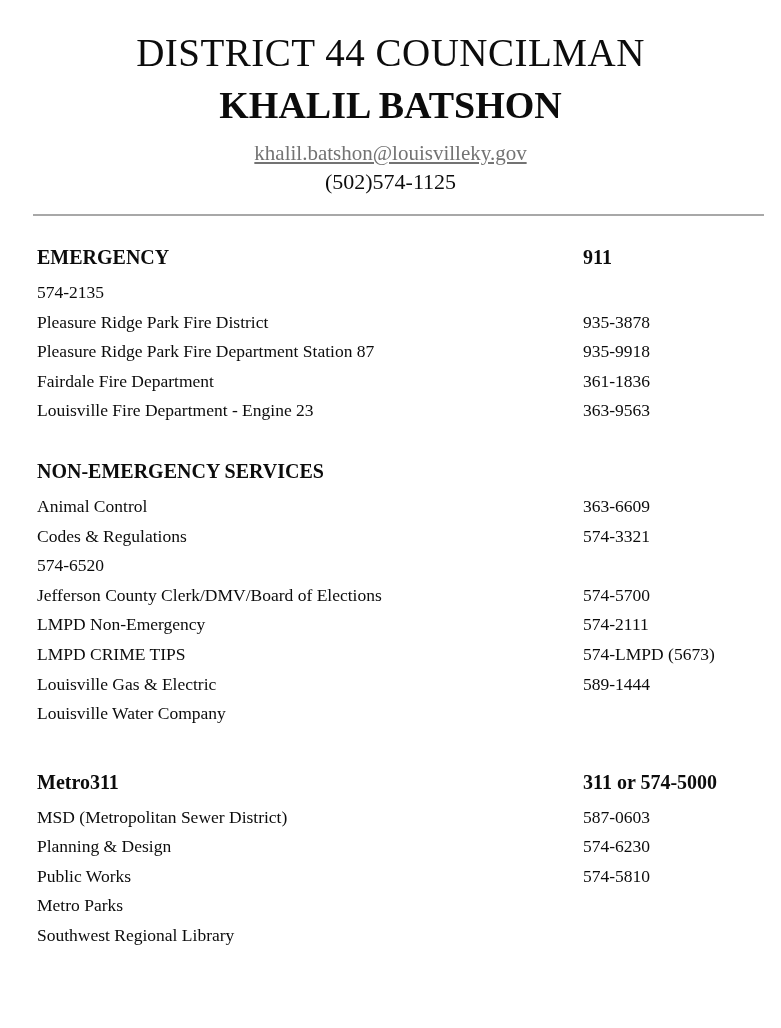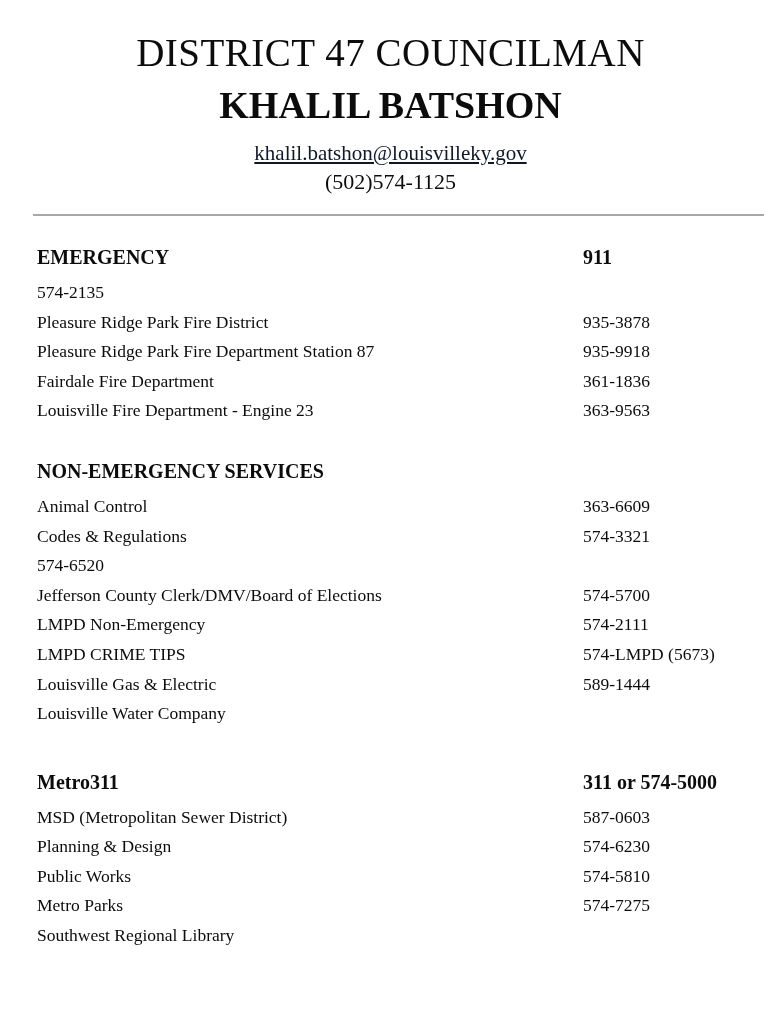--- a/index.html
+++ b/index.html
@@ -28,24 +28,24 @@
   .row { display: flex; align-items: baseline; height: 29.6px; }
   .row.heading { height: 36px; gap: 16px; }
   .row .label { flex: 1 1 auto; font-size: 17.5px; white-space: nowrap; }
   .row .value { flex: 0 0 auto; width: 172px; text-align: left; font-size: 17.5px; white-space: nowrap; }
   .row.heading .label, .row.heading .value { font-size: 20px; font-weight: 700; }
 </style>
 </head>
 <body>
 
 <div class="header">
-  <div class="doc-title">DISTRICT 47 COUNCILMAN</div>
+  <div class="doc-title">DISTRICT 44 COUNCILMAN</div>
   <div class="doc-name">KHALIL BATSHON</div>
   <div class="doc-email">
-    <a href="#" style="color: #0f172a;">khalil.batshon@louisvilleky.gov</a>
+    <a href="#" style="color: #737373;">khalil.batshon@louisvilleky.gov</a>
   </div>
   <div class="doc-phone">(502)574-1125</div>
 </div>
 
 <hr class="divider">
 
 <div class="directory">
     <section class="section">
       <div class="row heading">
         <span class="label">EMERGENCY</span>
@@ -119,19 +119,18 @@
       <div class="row">
         <span class="label">Planning &amp; Design</span>
         <span class="value">574-6230</span>
       </div>
       <div class="row">
         <span class="label">Public Works</span>
         <span class="value">574-5810</span>
       </div>
       <div class="row">
         <span class="label">Metro Parks</span>
-        <span class="value">574-7275</span>
       </div>
       <div class="row">
         <span class="label">Southwest Regional Library</span>
       </div>
     </section>
   </div>
 
 </body></html>

